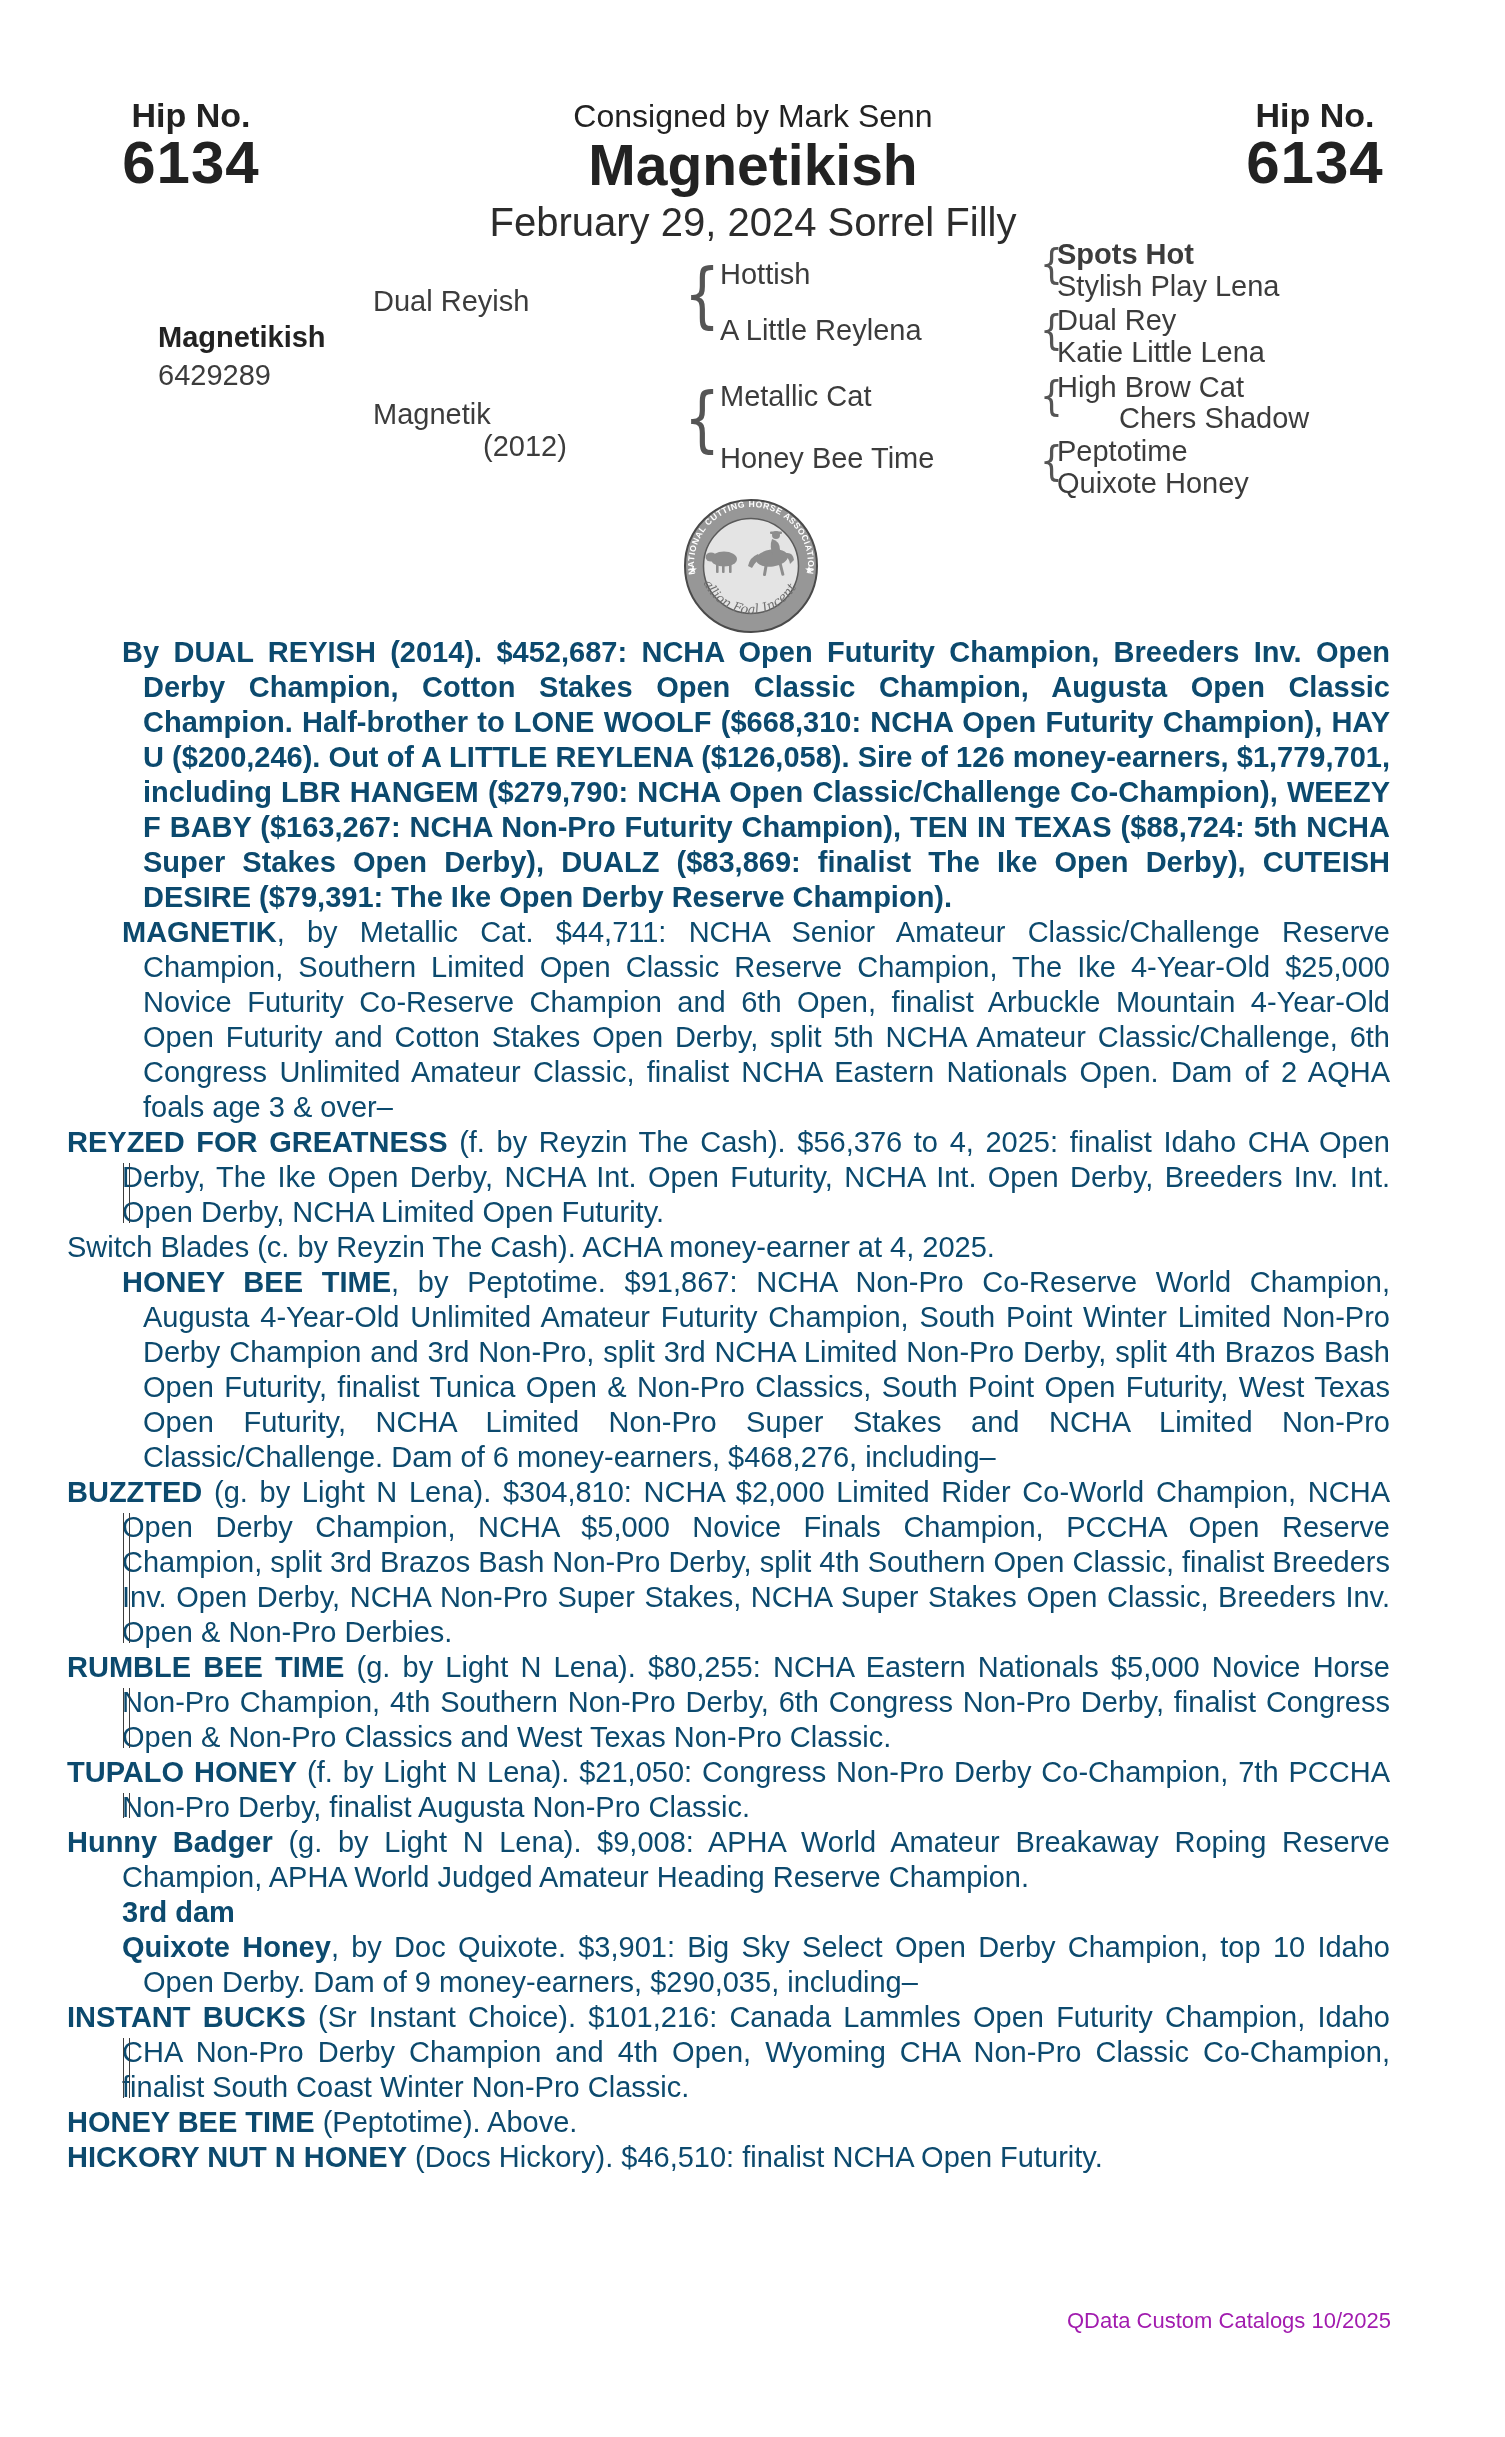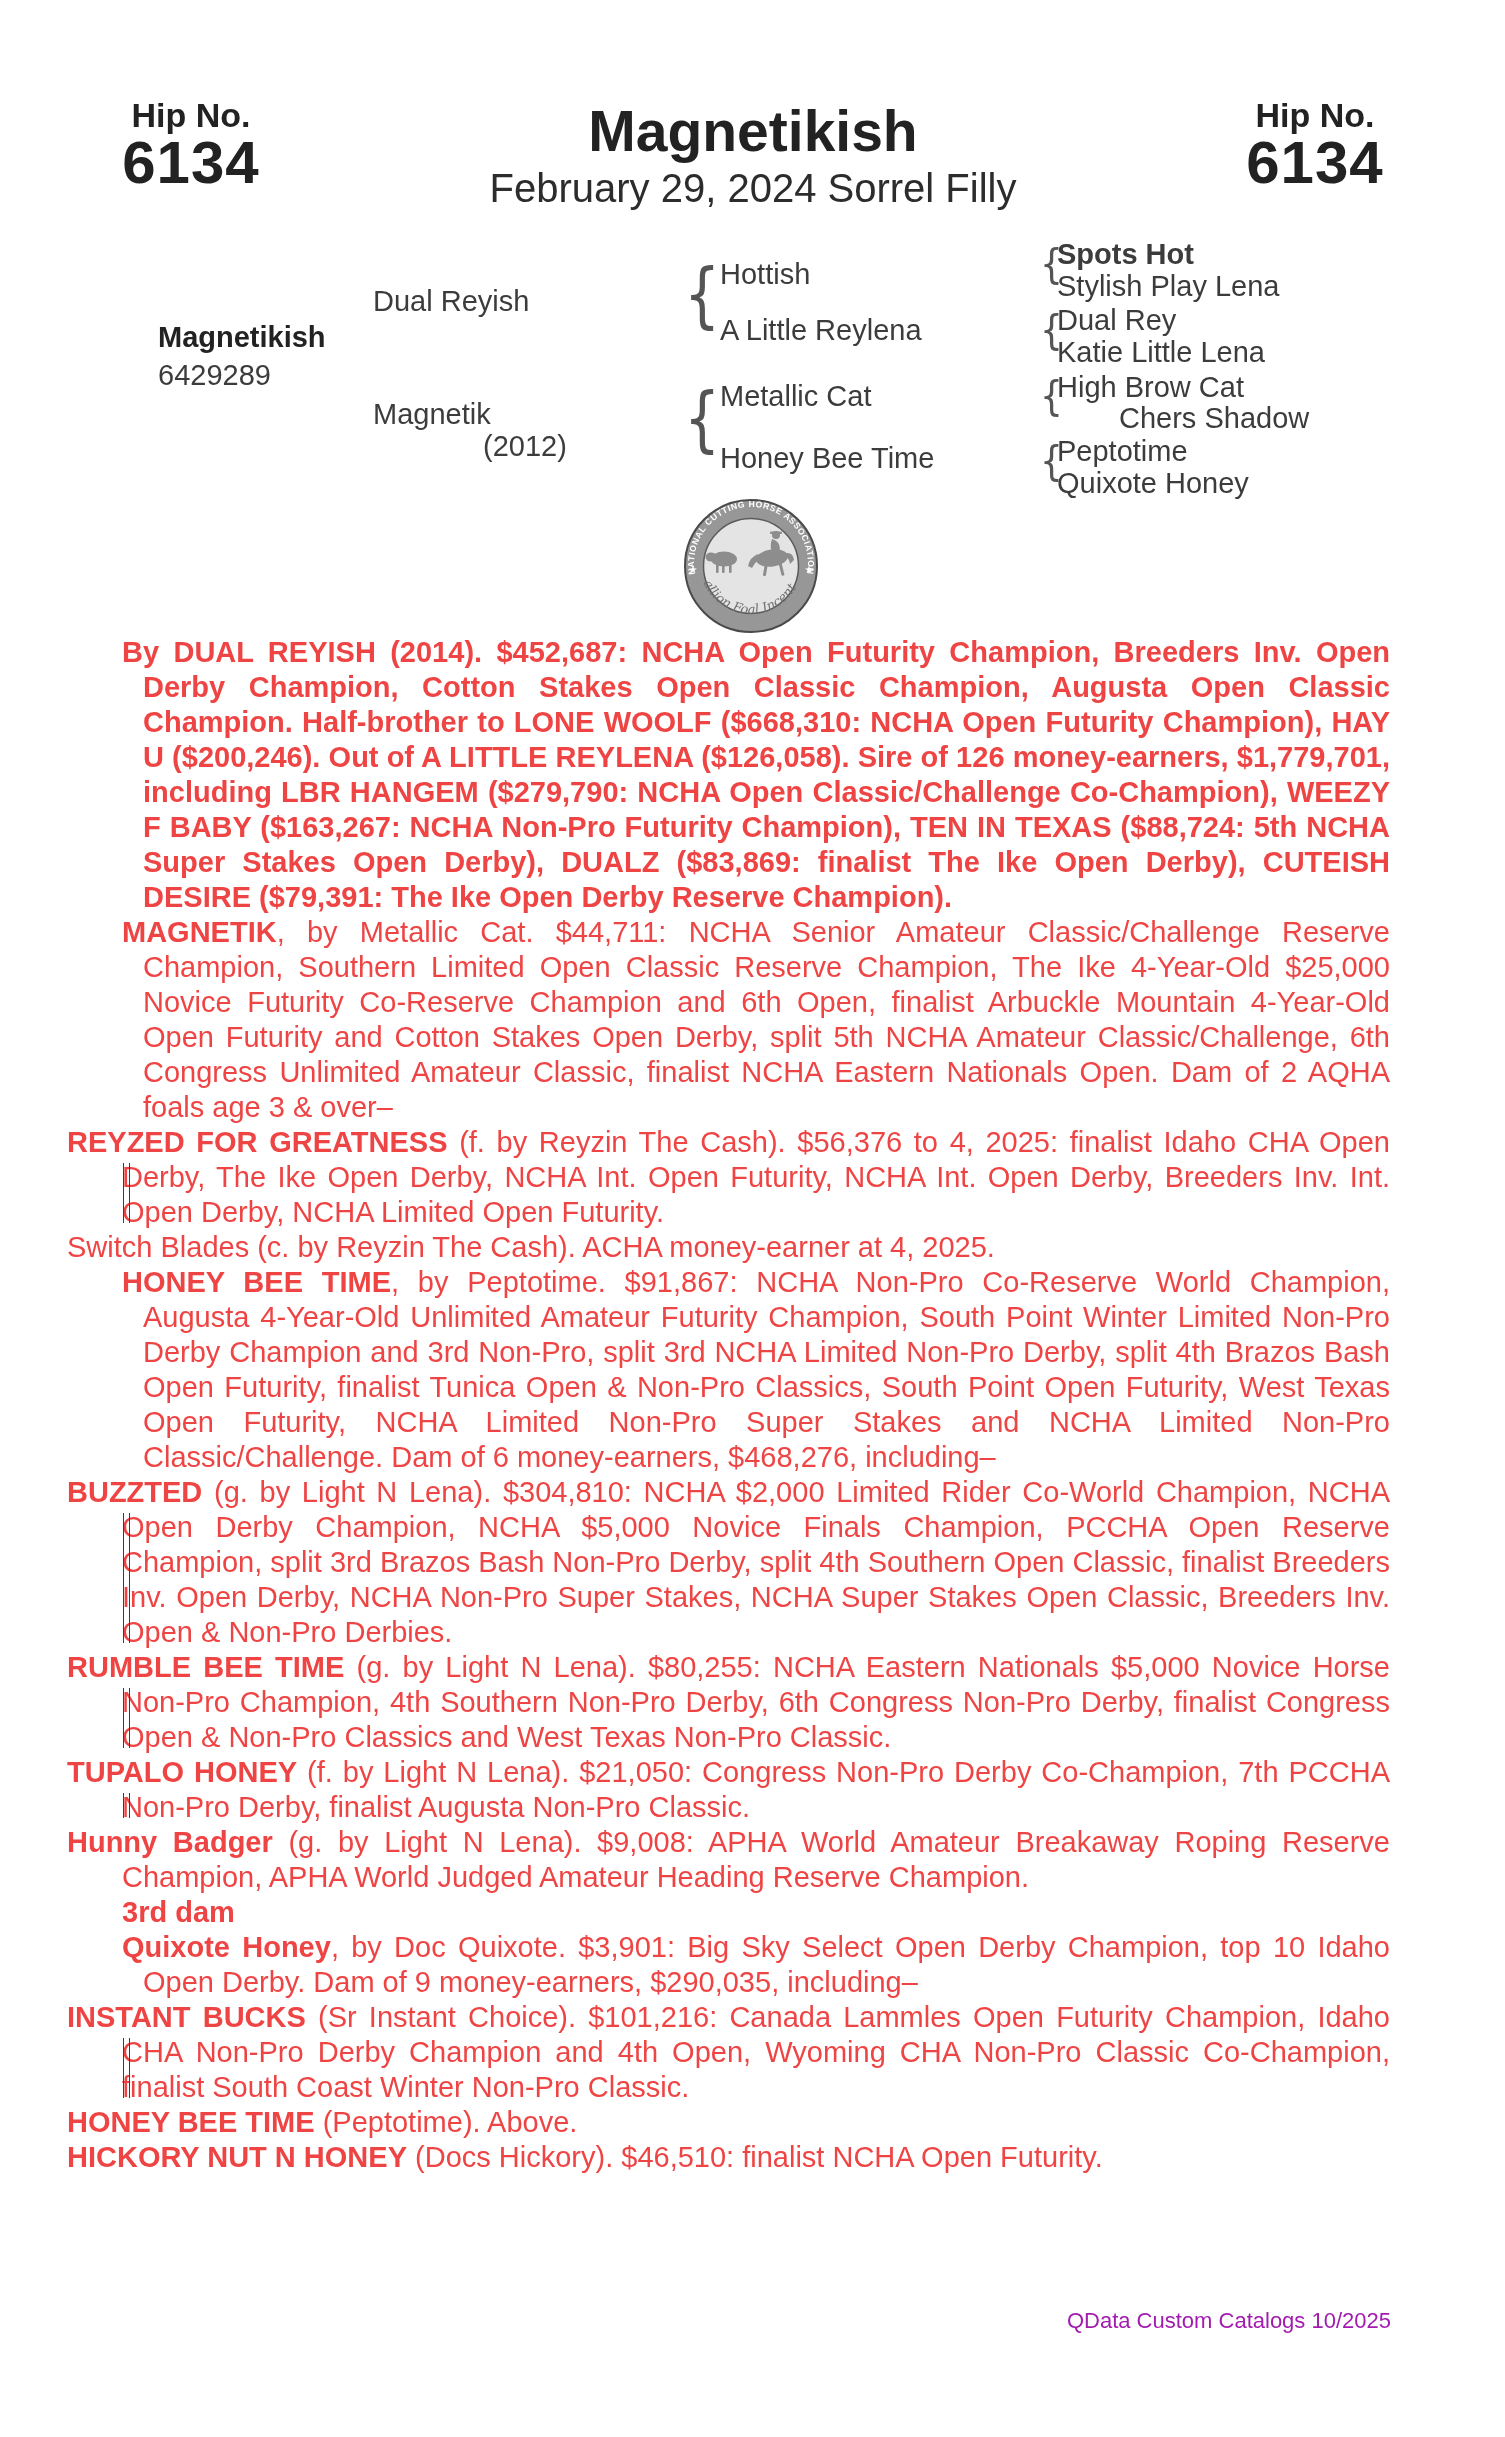--- a/index.html
+++ b/index.html
@@ -17,21 +17,21 @@
   .foal-line{font-size:40px;line-height:44px;margin-top:3.8px;color:#2c2c2c;}
   
   .ped{position:absolute;font-size:29px;line-height:32.5px;color:#3c3c3c;white-space:nowrap;}
   .ped.subject{font-weight:bold;color:#222;}
   .brace{position:absolute;color:#555;font-family:"DejaVu Sans",sans-serif;font-weight:400;}
   .brace.g2{font-size:57px;line-height:57px;transform:scaleY(1.25);}
   .brace.g3{font-size:36px;line-height:36px;transform:scaleY(1.15);}
   .seal{position:absolute;left:681px;top:496px;}
   
   .bodytext{position:absolute;left:122px;top:635px;width:1268px;
-            font-size:29px;line-height:35px;text-align:justify;color:#ef4444;}
+            font-size:29px;line-height:35px;text-align:justify;color:#0c4a6e;}
   .bodytext p,.bodytext h3,.bodytext div.entry{margin:0;padding:0;}
   p.sire-summary{font-weight:bold;padding-left:21px;text-indent:-21px;}
   h3.dam-head{font-size:29px;font-weight:bold;text-align:left;}
   p.dam{padding-left:21px;text-indent:-21px;}
   .entry{margin-left:52px;padding-left:55px;text-indent:-55px;position:relative;}
   .entry .bars{position:absolute;left:1px;top:38px;bottom:6.7px;width:4.8px;
                border-left:1.9px solid #3c3c3c;border-right:1.9px solid #3c3c3c;}
   b.ename{font-weight:bold;}
   .footer-credit{position:absolute;right:115px;top:2308px;font-size:22px;color:#a21caf;}
 </style>
@@ -42,20 +42,21 @@
 
   <div class="hip hip-left">
     <div class="hip-label">Hip No.</div>
     <div class="hip-num">6134</div>
   </div>
   <div class="hip hip-right">
     <div class="hip-label">Hip No.</div>
     <div class="hip-num">6134</div>
   </div>
   <div class="head-center">
+    <div class="consignor">Consigned by Mark Senn</div>
     <div class="horse-name">Magnetikish</div>
     <div class="foal-line">February 29, 2024 Sorrel Filly</div>
   </div>
 
   <div>
     <span class="ped subject" style="left:158px;top:321px;">Magnetikish</span>
     <span class="ped" style="left:158px;top:359px;">6429289</span>
 
     <span class="ped" style="left:373px;top:285px;">Dual Reyish</span>
     <span class="ped" style="left:373px;top:398px;">Magnetik</span>

